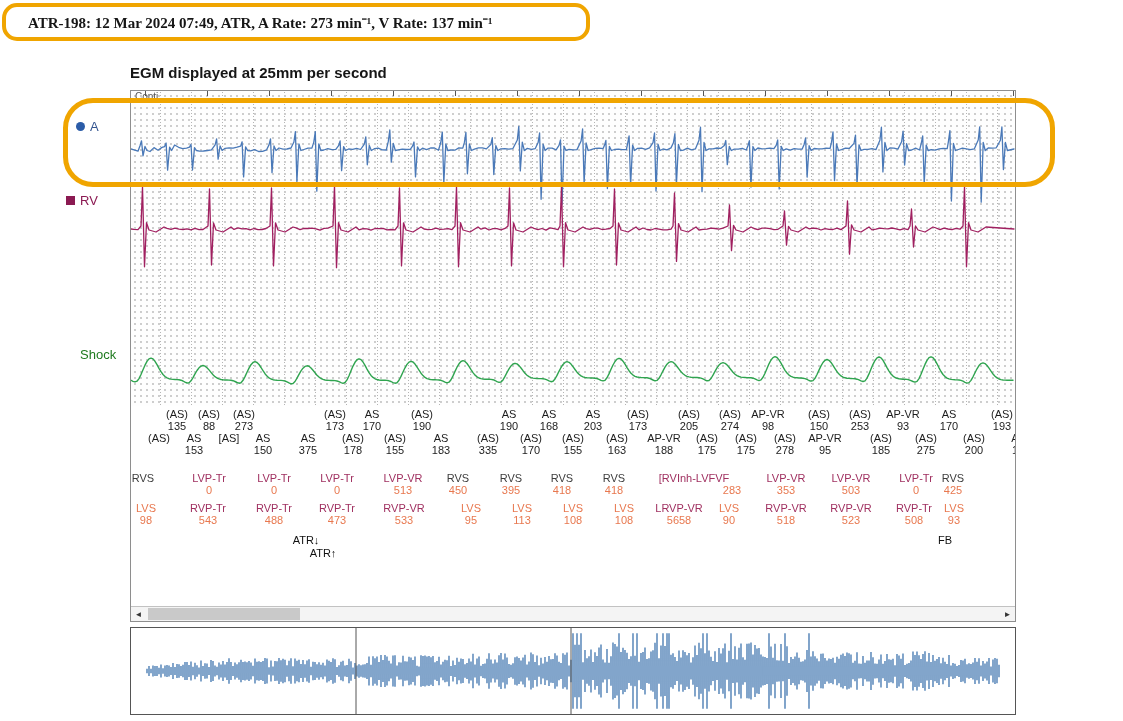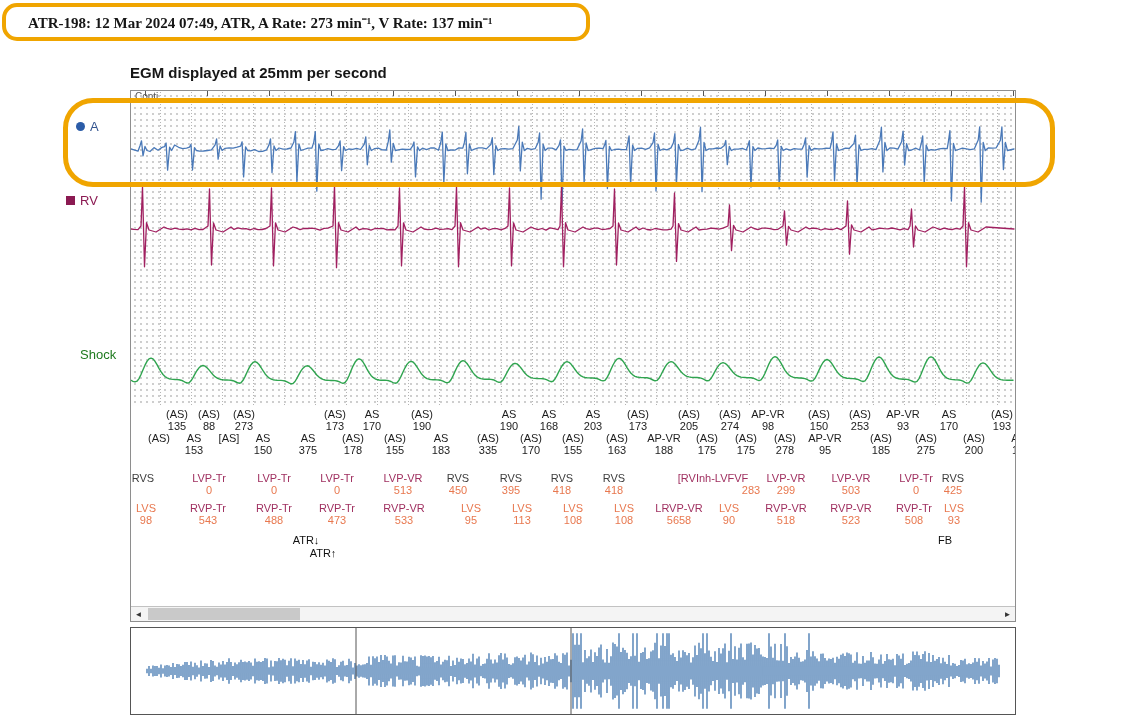--- a/index.html
+++ b/index.html
@@ -281,27 +281,27 @@
           <div class="mk-v">395</div>
         </div>
         <div class="mk v" style="left: 431px; top: 66px;">
           <div class="mk-l rvs">RVS</div>
           <div class="mk-v">418</div>
         </div>
         <div class="mk v" style="left: 483px; top: 66px;">
           <div class="mk-l rvs">RVS</div>
           <div class="mk-v">418</div>
         </div>
-        <div class="mk v" style="left: 563px; top: 66px; margin-left: 19px;">
+        <div class="mk v" style="left: 563px; top: 66px;">
           <div class="mk-l lv">[RVInh-LVFVF</div>
           <div class="mk-v" style="transform: translateX(38px);">283</div>
         </div>
         <div class="mk v" style="left: 655px; top: 66px;">
           <div class="mk-l lv">LVP-VR</div>
-          <div class="mk-v">299</div>
+          <div class="mk-v">353</div>
         </div>
         <div class="mk v" style="left: 720px; top: 66px;">
           <div class="mk-l lv">LVP-VR</div>
           <div class="mk-v">503</div>
         </div>
         <div class="mk v" style="left: 785px; top: 66px;">
           <div class="mk-l lv">LVP-Tr</div>
           <div class="mk-v">0</div>
         </div>
         <div class="mk v" style="left: 822px; top: 66px;">

